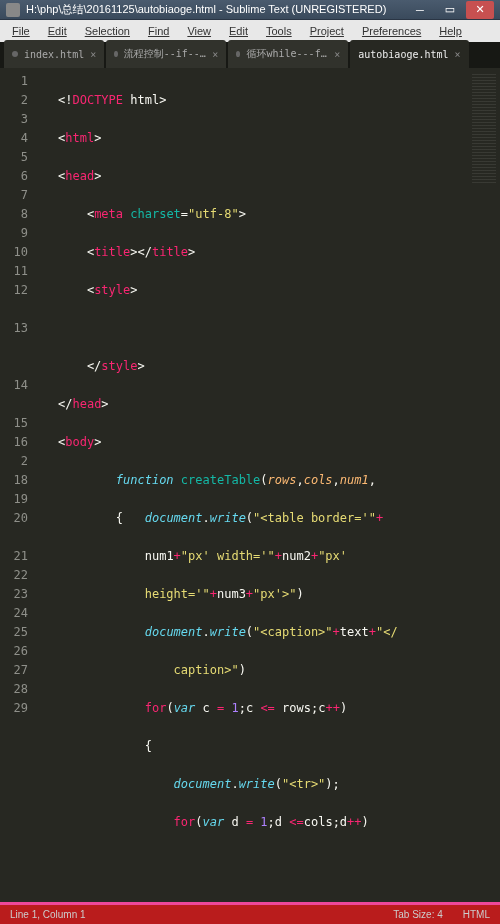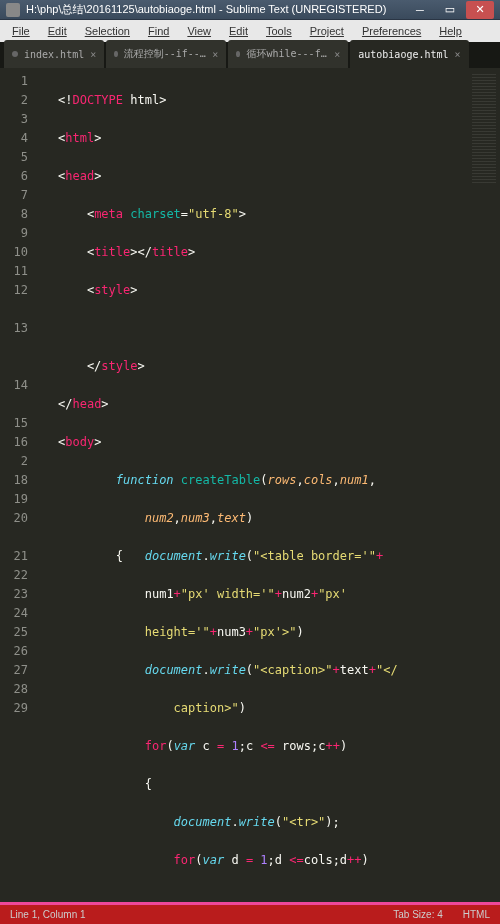--- a/index.html
+++ b/index.html
@@ -222,21 +222,20 @@
 <span class="code-line"><span class="wht">&lt;</span><span class="pnk">html</span><span class="wht">&gt;</span></span>
 <span class="code-line"><span class="wht">&lt;</span><span class="pnk">head</span><span class="wht">&gt;</span></span>
 <span class="code-line"><span class="wht">    &lt;</span><span class="pnk">meta</span><span class="wht"> </span><span class="grn">charset</span><span class="wht">=</span><span class="yel">"utf-8"</span><span class="wht">&gt;</span></span>
 <span class="code-line"><span class="wht">    &lt;</span><span class="pnk">title</span><span class="wht">&gt;&lt;/</span><span class="pnk">title</span><span class="wht">&gt;</span></span>
 <span class="code-line"><span class="wht">    &lt;</span><span class="pnk">style</span><span class="wht">&gt;</span></span>
 <span class="code-line"> </span>
 <span class="code-line"><span class="wht">    &lt;/</span><span class="pnk">style</span><span class="wht">&gt;</span></span>
 <span class="code-line"><span class="wht">&lt;/</span><span class="pnk">head</span><span class="wht">&gt;</span></span>
 <span class="code-line"><span class="wht">&lt;</span><span class="pnk">body</span><span class="wht">&gt;</span></span>
 <span class="code-line"><span class="wht">        </span><span class="blu">function</span><span class="wht"> </span><span class="grn">createTable</span><span class="wht">(</span><span class="org">rows</span><span class="wht">,</span><span class="org">cols</span><span class="wht">,</span><span class="org">num1</span><span class="wht">,</span></span>
-<span class="code-line"><span class="wht">            </span><span class="org">num2</span><span class="wht">,</span><span class="org">num3</span><span class="wht">,</span><span class="org">text</span><span class="wht">)</span></span>
 <span class="code-line"><span class="wht">        {   </span><span class="blu">document</span><span class="wht">.</span><span class="blu">write</span><span class="wht">(</span><span class="yel">"&lt;table border='"</span><span class="pnk">+</span></span>
 <span class="code-line"><span class="wht">            </span><span class="wht">num1</span><span class="pnk">+</span><span class="yel">"px' width='"</span><span class="pnk">+</span><span class="wht">num2</span><span class="pnk">+</span><span class="yel">"px'</span></span>
 <span class="code-line"><span class="yel">            height='"</span><span class="pnk">+</span><span class="wht">num3</span><span class="pnk">+</span><span class="yel">"px'&gt;"</span><span class="wht">)</span></span>
 <span class="code-line"><span class="wht">            </span><span class="blu">document</span><span class="wht">.</span><span class="blu">write</span><span class="wht">(</span><span class="yel">"&lt;caption&gt;"</span><span class="pnk">+</span><span class="wht">text</span><span class="pnk">+</span><span class="yel">"&lt;/</span></span>
 <span class="code-line"><span class="wht">                </span><span class="yel">caption&gt;"</span><span class="wht">)</span></span>
 <span class="code-line"><span class="wht">            </span><span class="pnk">for</span><span class="wht">(</span><span class="blu">var</span><span class="wht"> c </span><span class="pnk">=</span><span class="wht"> </span><span class="pur">1</span><span class="wht">;c </span><span class="pnk">&lt;=</span><span class="wht"> rows;c</span><span class="pnk">++</span><span class="wht">)</span></span>
 <span class="code-line"><span class="wht">            {</span></span>
 <span class="code-line"><span class="wht">                </span><span class="blu">document</span><span class="wht">.</span><span class="blu">write</span><span class="wht">(</span><span class="yel">"&lt;tr&gt;"</span><span class="wht">);</span></span>
 <span class="code-line"><span class="wht">                </span><span class="pnk">for</span><span class="wht">(</span><span class="blu">var</span><span class="wht"> d </span><span class="pnk">=</span><span class="wht"> </span><span class="pur">1</span><span class="wht">;d </span><span class="pnk">&lt;=</span><span class="wht">cols;d</span><span class="pnk">++</span><span class="wht">)</span></span>
 

